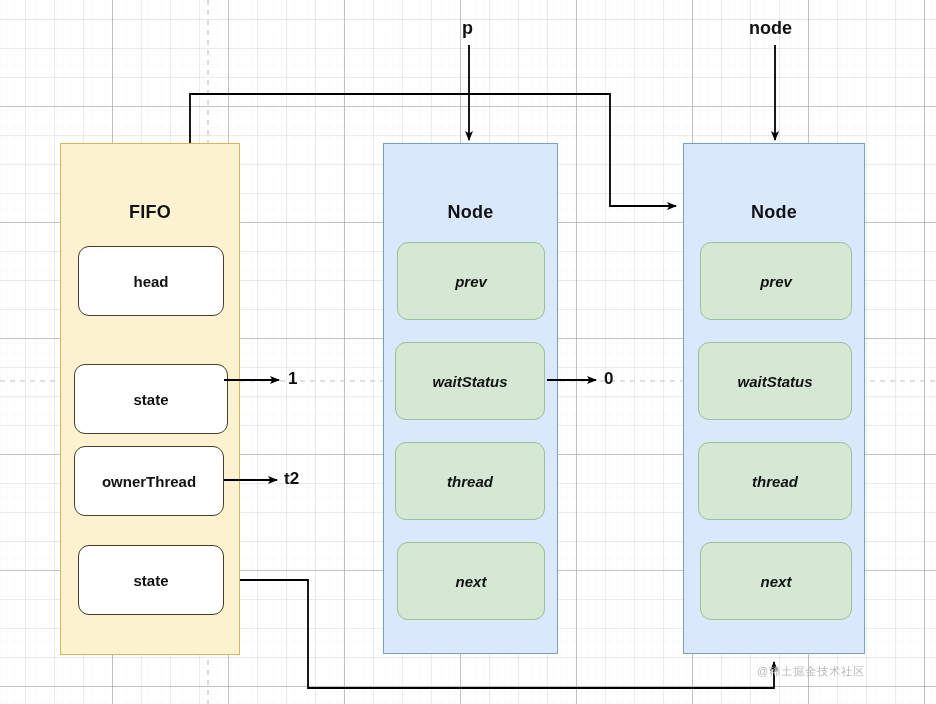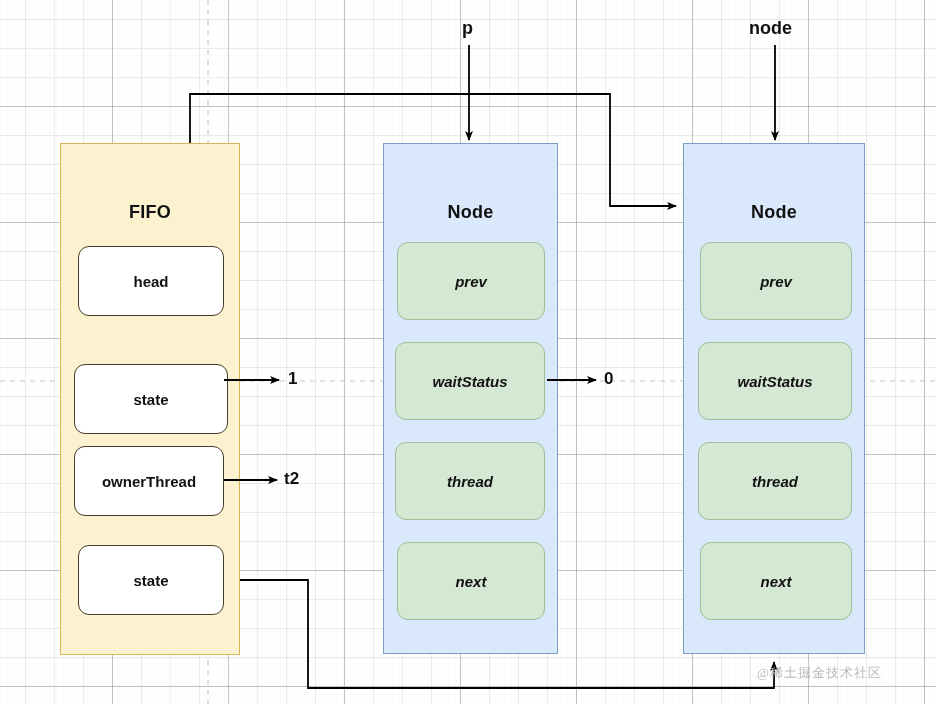--- a/index.html
+++ b/index.html
@@ -91,25 +91,25 @@
     position:absolute;
     font-weight:bold;
     font-size:17px;
     color:#111111;
     z-index:7;
     white-space:nowrap;
   }
   .watermark{
     position:absolute;
     z-index:8;
-    font-size:13px;
+    font-size:11px;
     color:#b9b9b9;
     letter-spacing:1px;
     white-space:nowrap;
-    font-family:Liberation Serif, serif;
+    font-family:Liberation Sans, sans-serif;
   }
 </style>
 </head>
 <body>
 
 <div id="canvas">
 
   <div class="noise"></div>
 
   <svg class="layer behind" viewBox="0 0 936 704">

